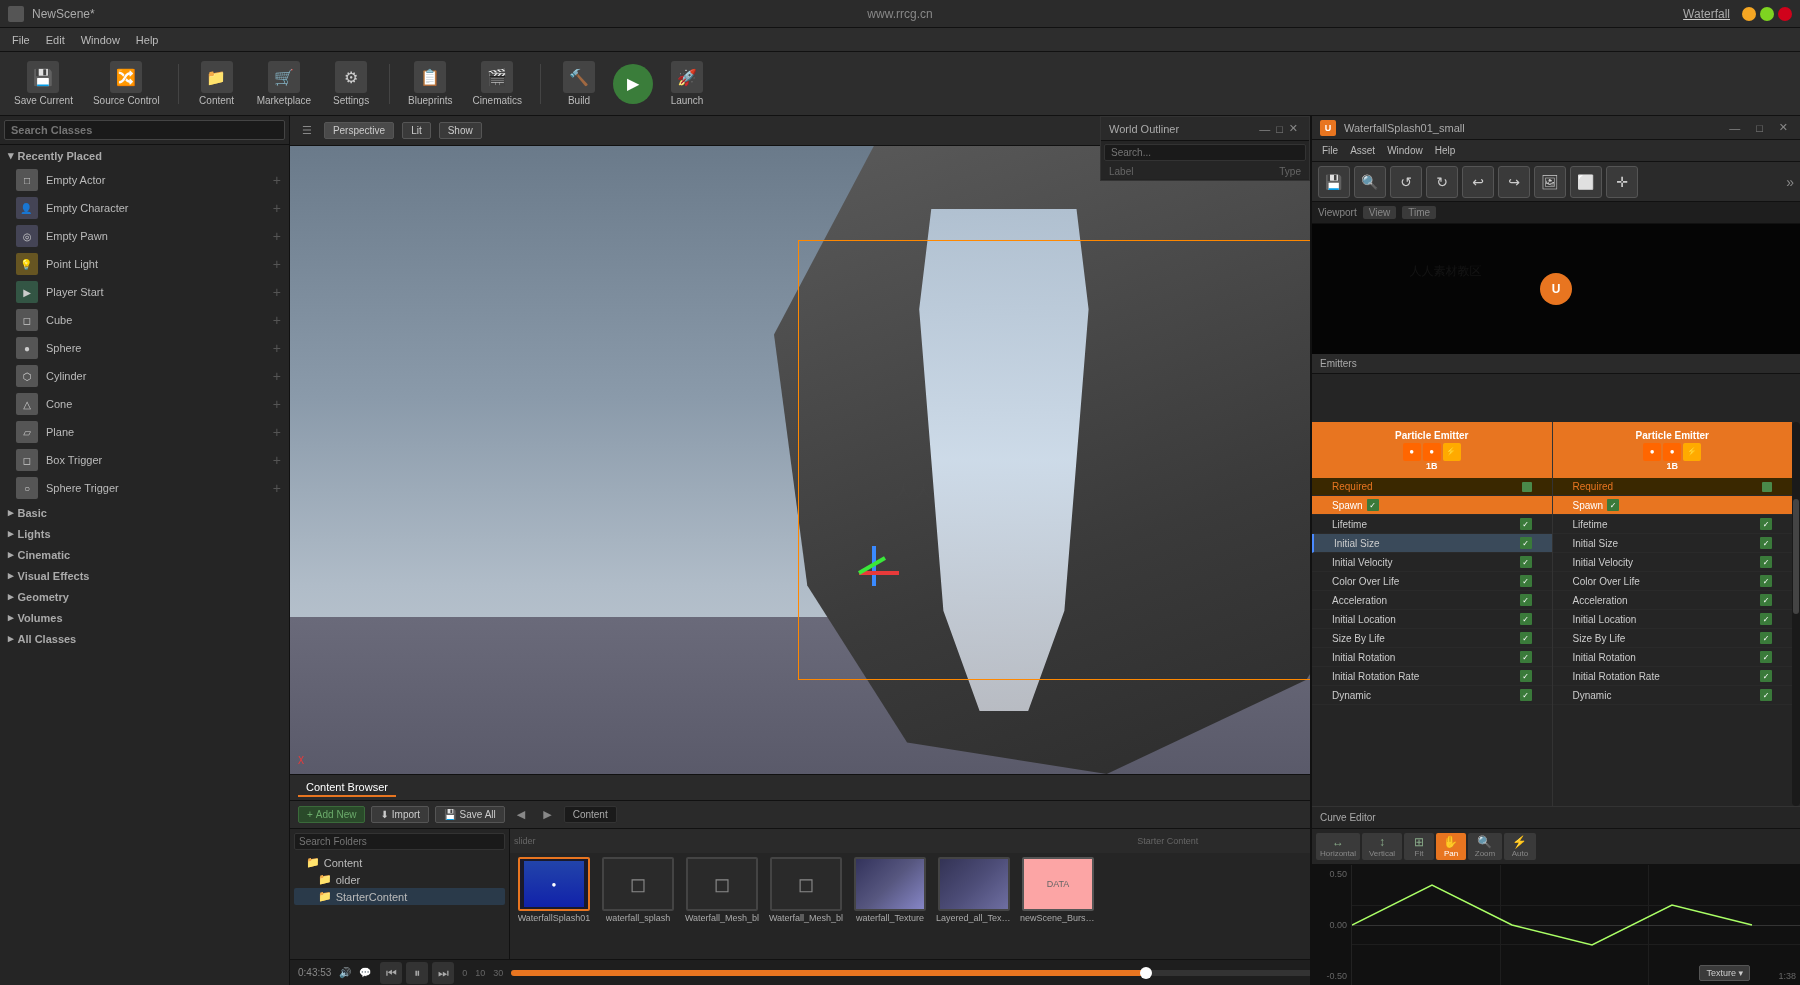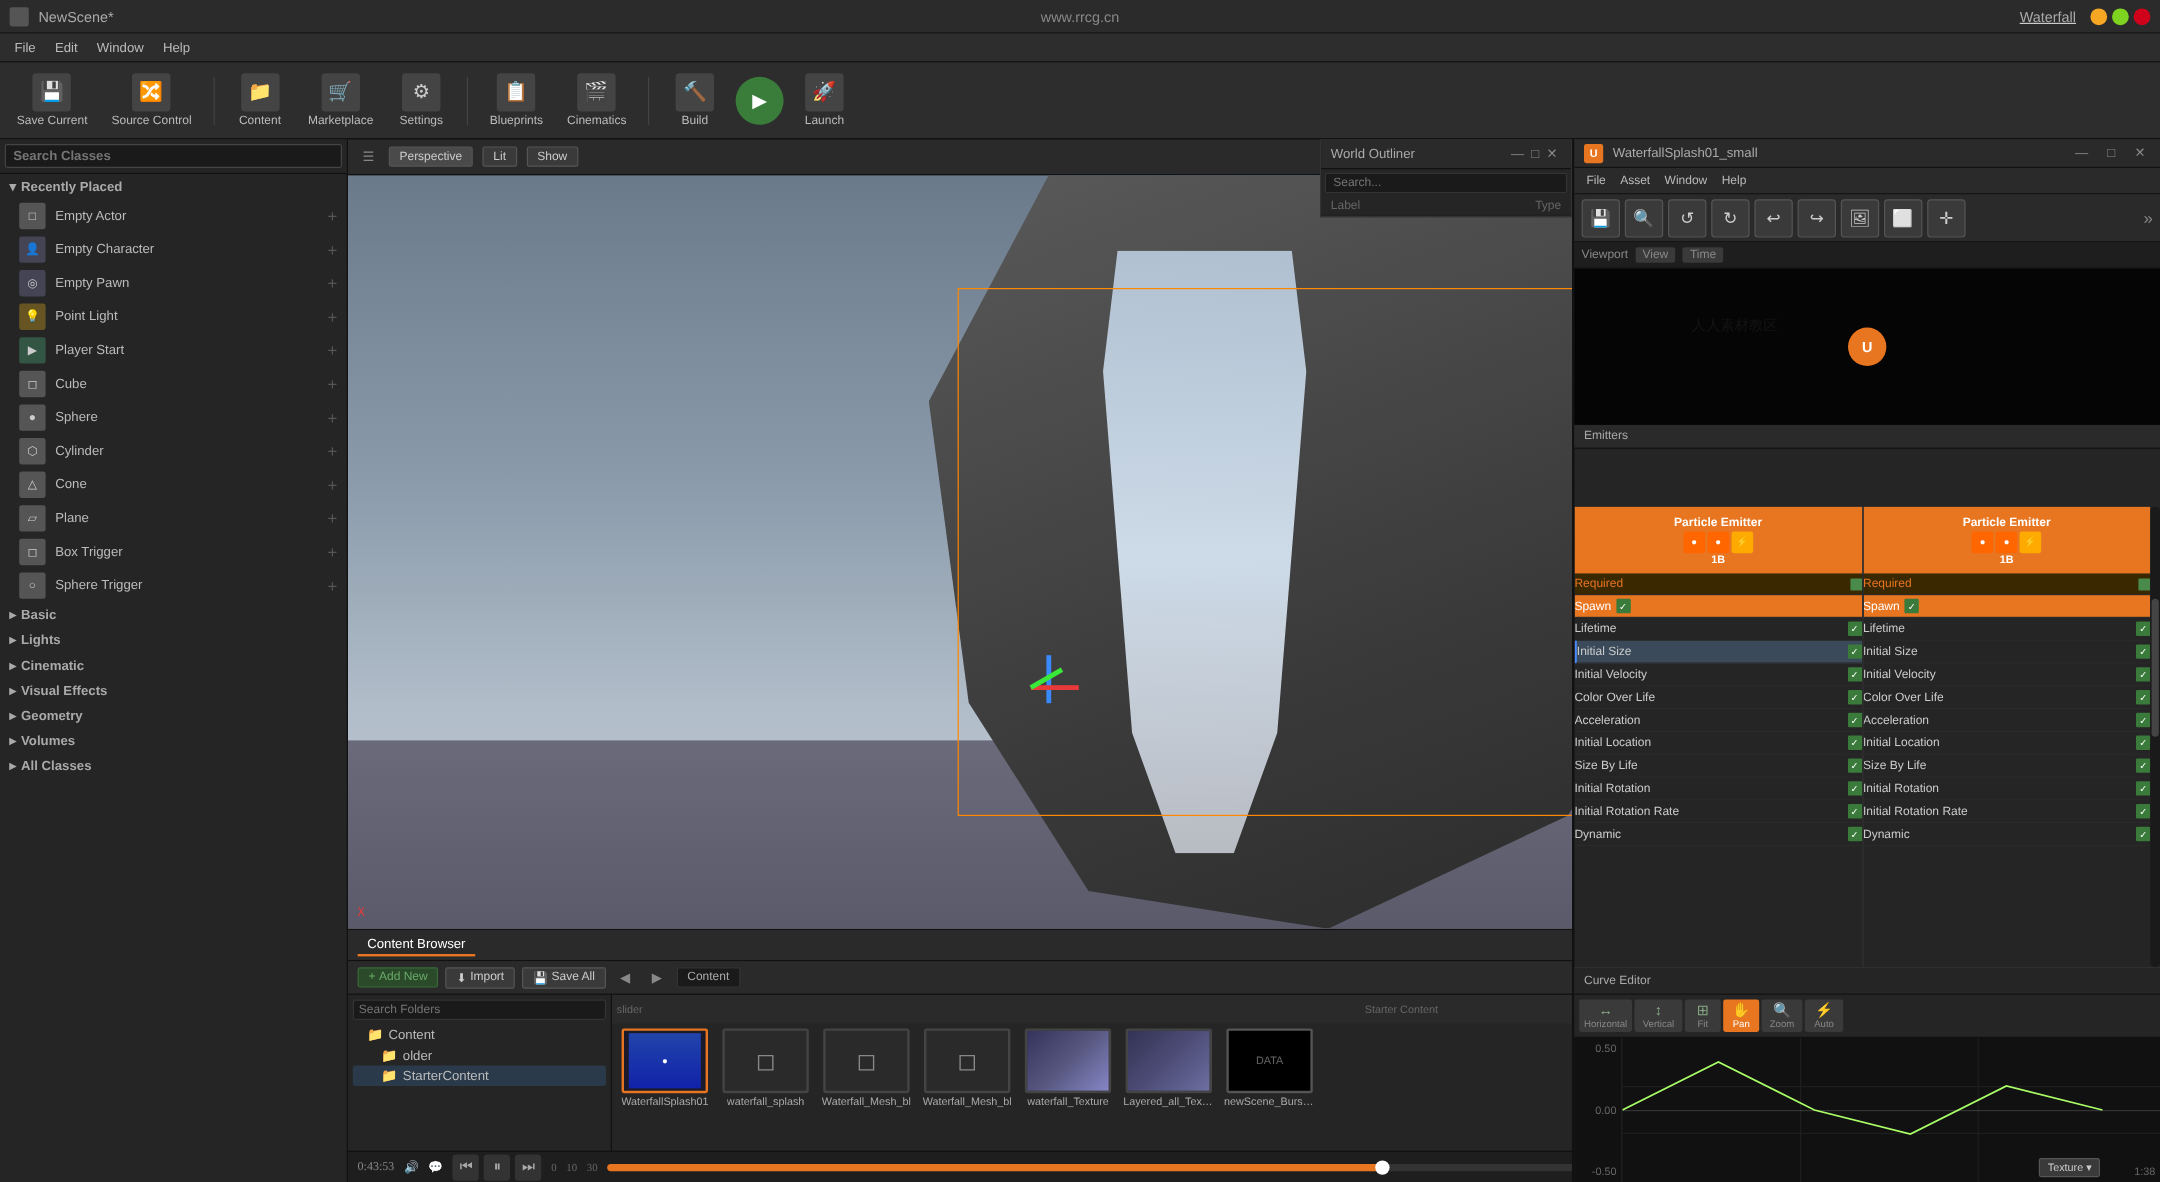--- a/index.html
+++ b/index.html
@@ -345,21 +345,21 @@
       align-items: center;
       justify-content: center;
       font-size: 8px;
       color: #fff;
     }
     .pe-module-list {
       flex: 1;
       overflow-y: auto;
     }
     .pe-module {
-      padding: 3px 0;
+      padding: 3px 20px;
       border-bottom: 1px solid #2a2a2a;
       display: flex;
       align-items: center;
       font-size: 10px;
       color: #ccc;
       cursor: pointer;
       gap: 4px;
     }
     .pe-module.required { background: #3a2800; color: #e87520; }
     .pe-module.selected { background: #3a4a5a; border-left: 2px solid #4a8aff; }
@@ -650,21 +650,20 @@
       height: 26px;
       background: #1e1e1e;
       display: flex;
       align-items: center;
       padding: 0 8px;
       gap: 8px;
       border-top: 1px solid #111;
       font-size: 10px;
       color: #888;
       flex-shrink: 0;
-      font-family: Liberation Serif, serif;
     }
 
     
     .editor-body {
       display: flex;
       flex: 1;
       overflow: hidden;
       position: relative;
     }
 
@@ -1143,21 +1142,21 @@
 
             <div class="cb-asset">
               <div class="cb-thumb" style="background:#334;">
                 <div style="width:100%;height:100%;background:linear-gradient(135deg,#336 0%,#66a 50%,#aaf 100%);opacity:0.5;"></div>
               </div>
               <span class="cb-asset-label">Layered_all_Texture_rim</span>
             </div>
 
 
             <div class="cb-asset">
-              <div class="cb-thumb" style="background:#000000;border-color:#555;">
+              <div class="cb-thumb" style="background:#fca5a5;border-color:#555;">
                 <span style="color:#666;font-size:9px;">DATA</span>
               </div>
               <span class="cb-asset-label">newScene_BurstData</span>
             </div>
           </div>
         </div>
       </div>
     </div>
 
     <div class="status-bar">

